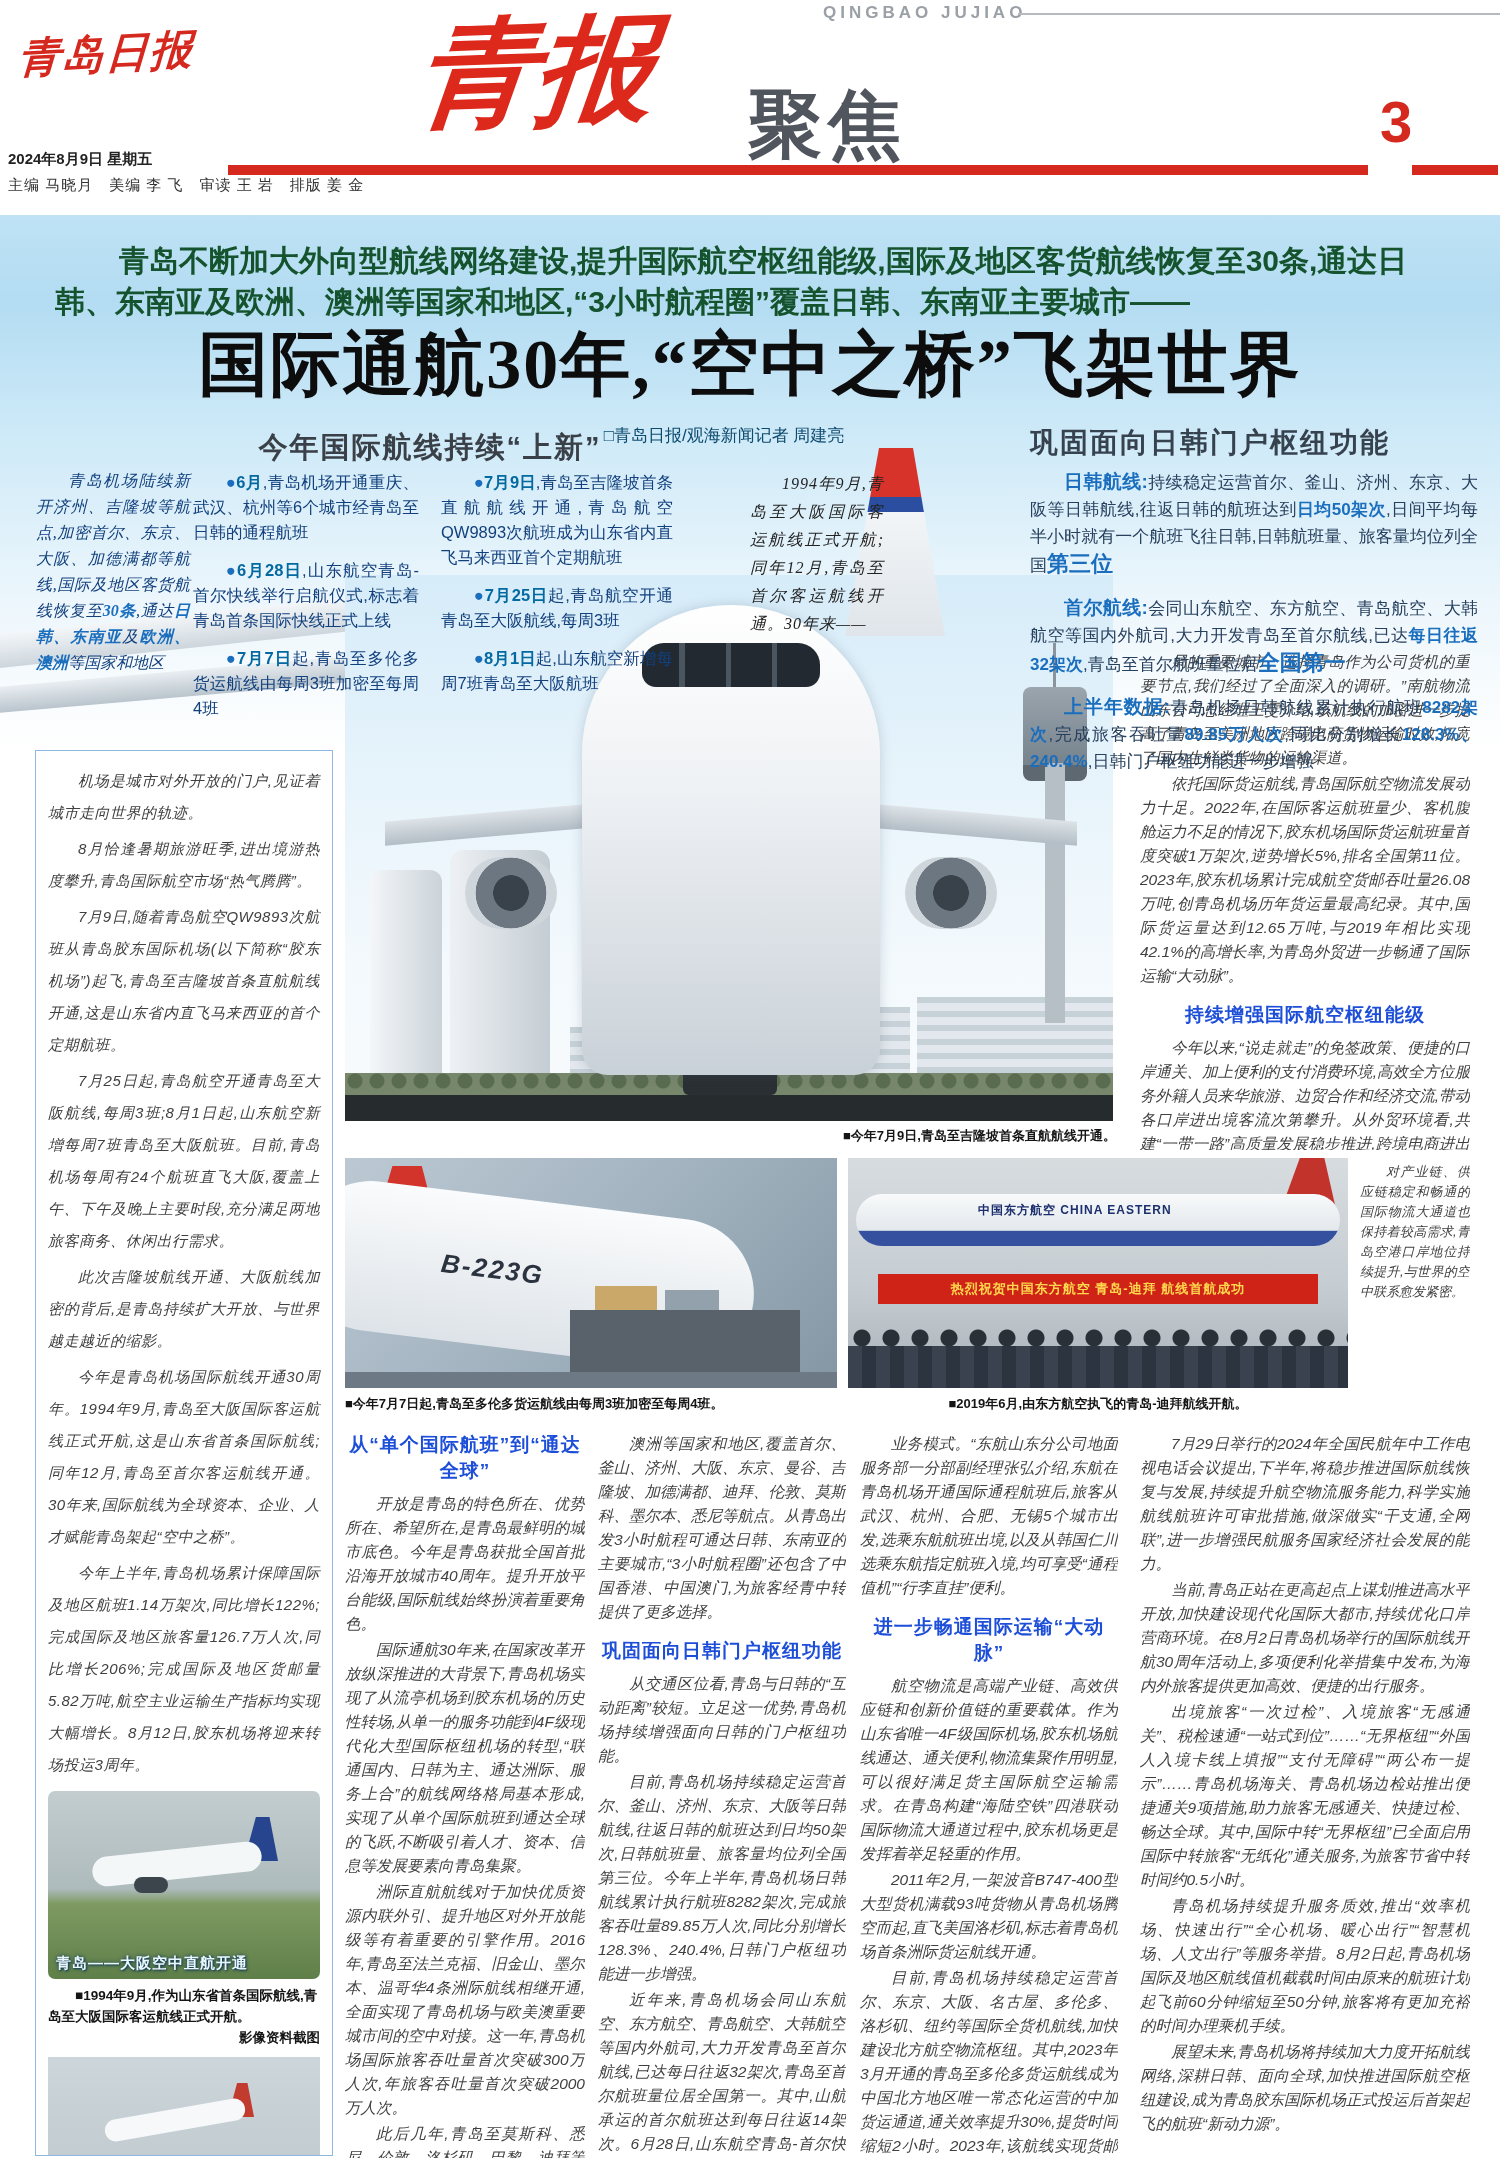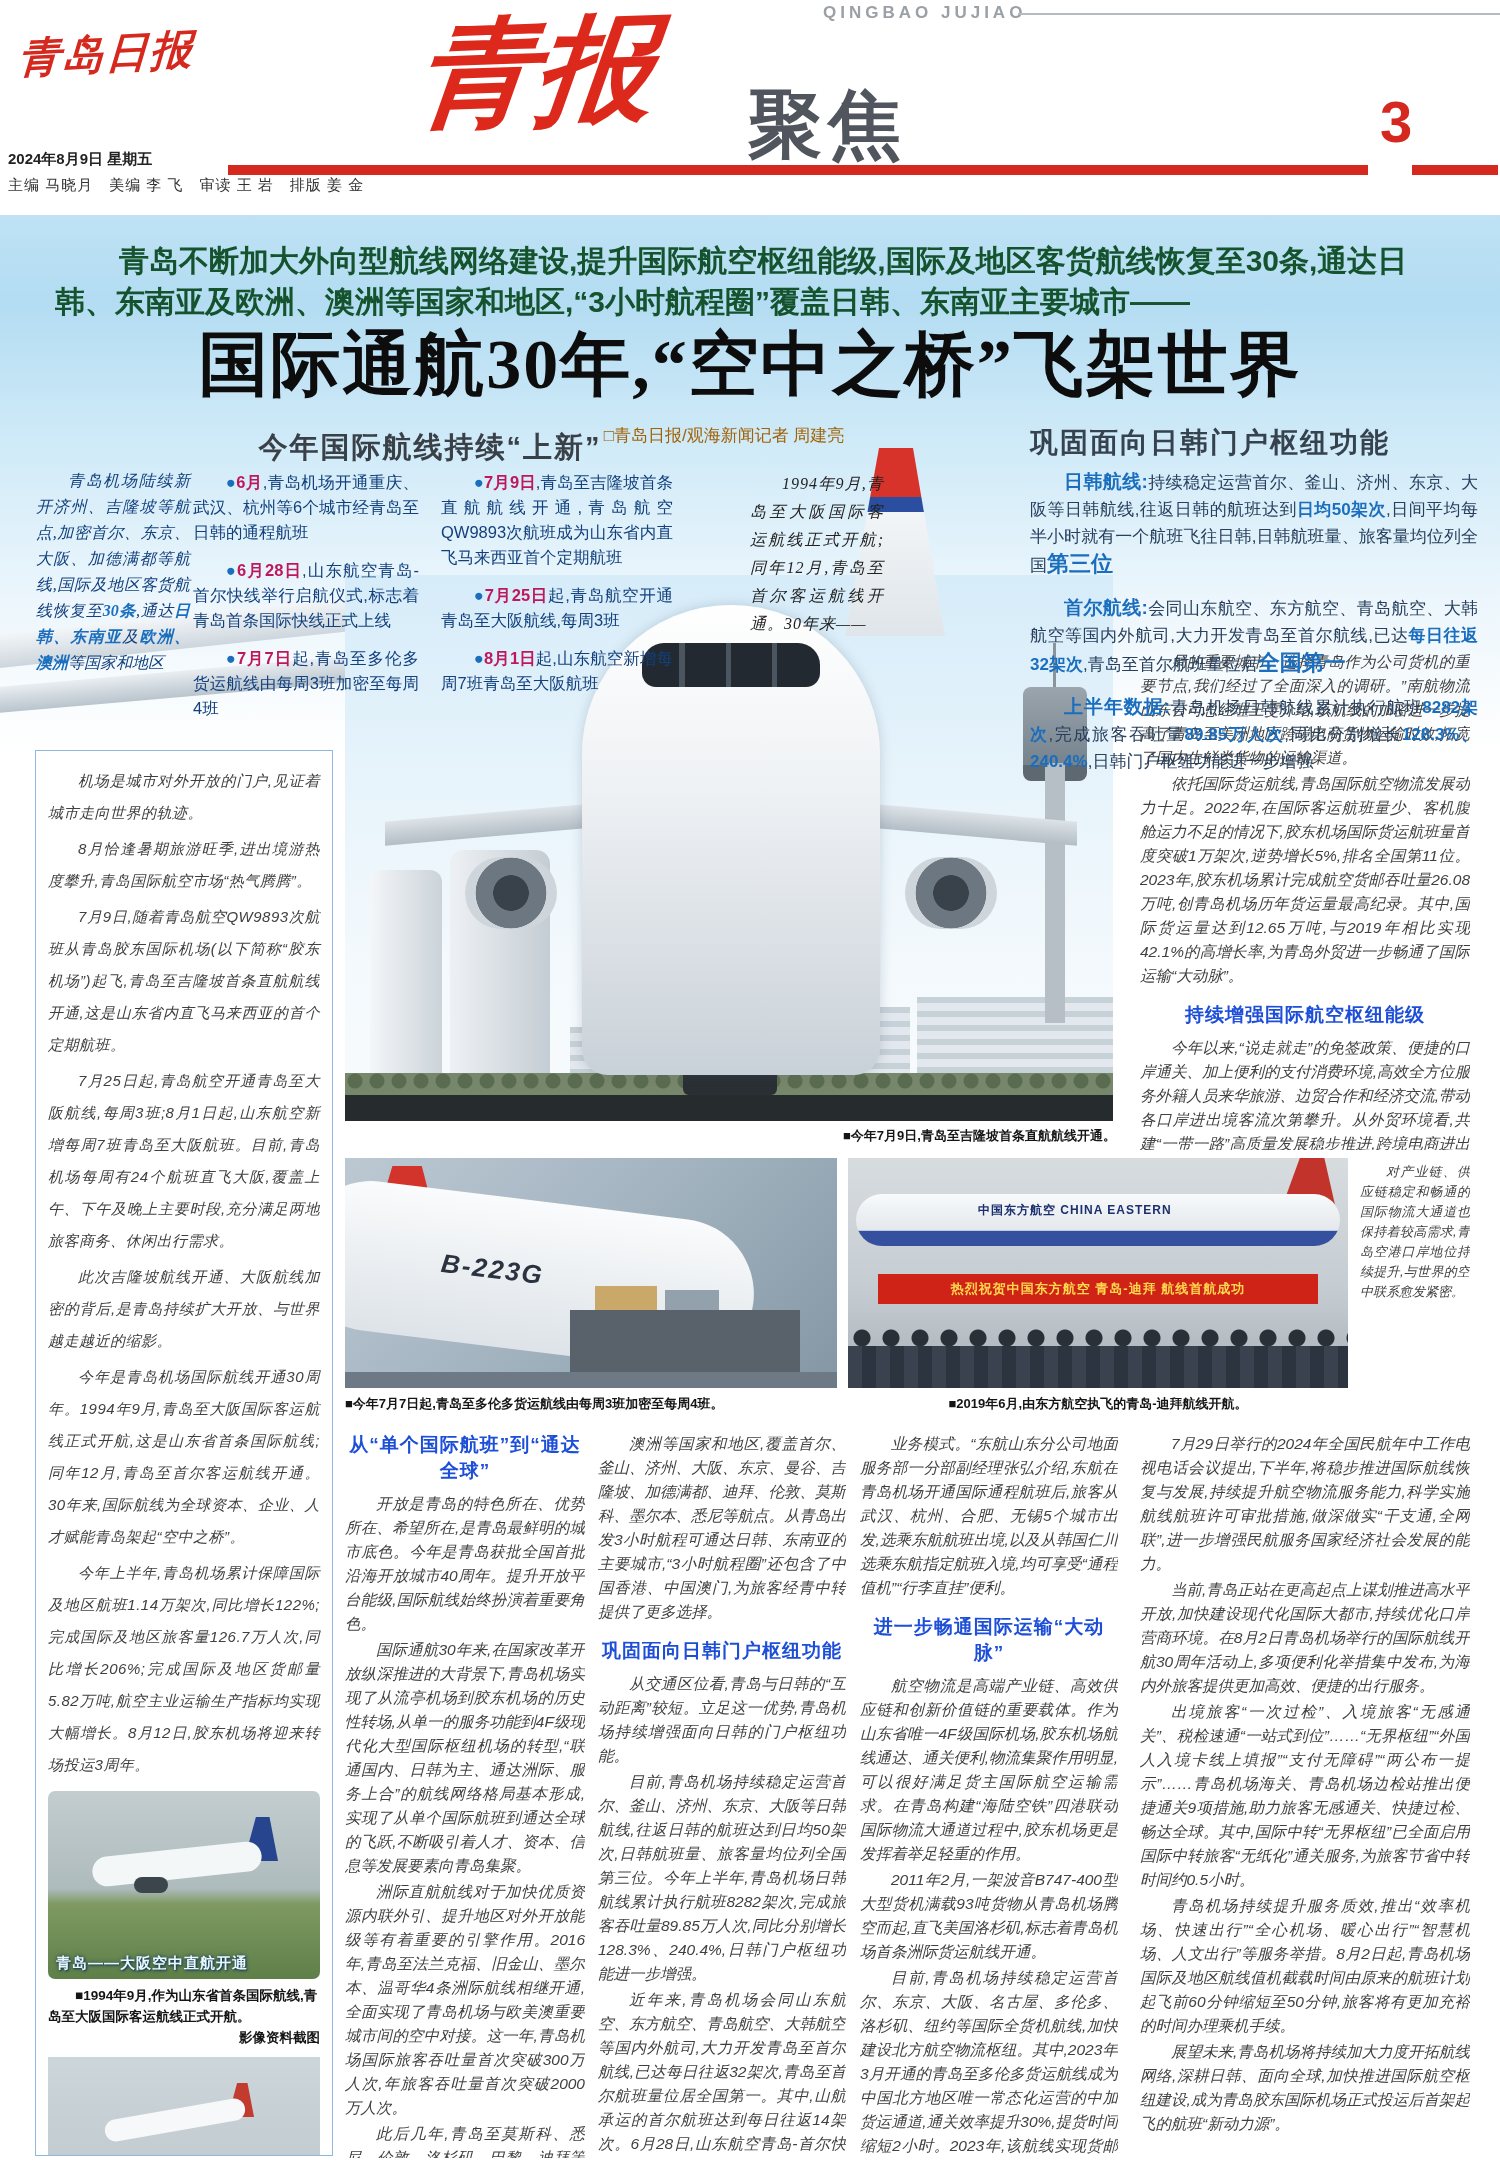--- a/index.html
+++ b/index.html
@@ -23,34 +23,34 @@
   .rule-main{left:228px;top:165px;width:1140px;}
   .rule-right{left:1412px;top:165px;width:86px;}
 
   
   .sky{left:0;top:215px;width:1500px;height:535px;z-index:0;
        background:linear-gradient(180deg,#bfe2f5 0%,#b3dcf2 16%,#cfeaf8 42%,#ecf6fc 72%,#ffffff 100%);}
   .intro{left:55px;top:240px;width:1392px;z-index:5;font-size:30px;line-height:41px;font-weight:600;
          color:#14532d;text-indent:64px;}
   .headline{left:0;top:318px;width:1500px;z-index:5;text-align:center;font-family:"Liberation Serif",serif;
             font-weight:900;font-size:70px;color:#0d0d0d;letter-spacing:2px;}
-  .byline{left:0;top:424px;width:1448px;z-index:5;text-align:center;font-size:17px;color:#a16207;}
+  .byline{left:0;top:424px;width:1448px;z-index:5;text-align:center;font-size:17px;color:#0c4a6e;}
 
   .sec-head{z-index:5;font-weight:800;letter-spacing:2px;color:#3a4048;}
   .upnew-head{left:190px;top:428px;width:480px;text-align:center;font-size:29px;}
   .hub-head{left:1030px;top:424px;width:450px;font-size:28px;color:#37424f;}
 
   .note{left:36px;top:468px;width:154px;z-index:5;font-size:16px;line-height:26px;color:#12407d;
         font-style:italic;font-family:"Liberation Serif",serif;text-align:justify;text-indent:2em;}
   .bullets{z-index:5;}
   .bullets1{left:193px;top:470px;width:226px;}
   .bullets2{left:441px;top:470px;width:232px;}
   .bullet{margin-bottom:13px;font-size:16.5px;line-height:25px;color:#12407d;text-indent:2em;text-align:justify;}
   .bdot{color:#1a6ebd;}
-  .bdate{color:#be185d;font-weight:bold;}
+  .bdate{color:#0369a1;font-weight:bold;}
   .box1994{left:750px;top:470px;width:134px;z-index:5;font-size:16px;line-height:28px;color:#222;
            font-style:italic;font-family:"Liberation Serif",serif;letter-spacing:1px;text-indent:2em;text-align:justify;}
   .hubitems{left:1030px;top:468px;width:448px;z-index:5;}
   .hubitem{margin-bottom:15px;font-size:17px;line-height:27px;color:#27405e;text-indent:2em;text-align:justify;}
   .lead{color:#1a6ebd;font-weight:bold;font-size:19px;}
   .hl{color:#1a6ebd;font-weight:bold;}
   .hlbig{color:#1a6ebd;font-weight:bold;font-size:22px;}
 
   
   .jetbridge{left:0;top:585px;width:345px;height:165px;z-index:1;overflow:hidden;}

